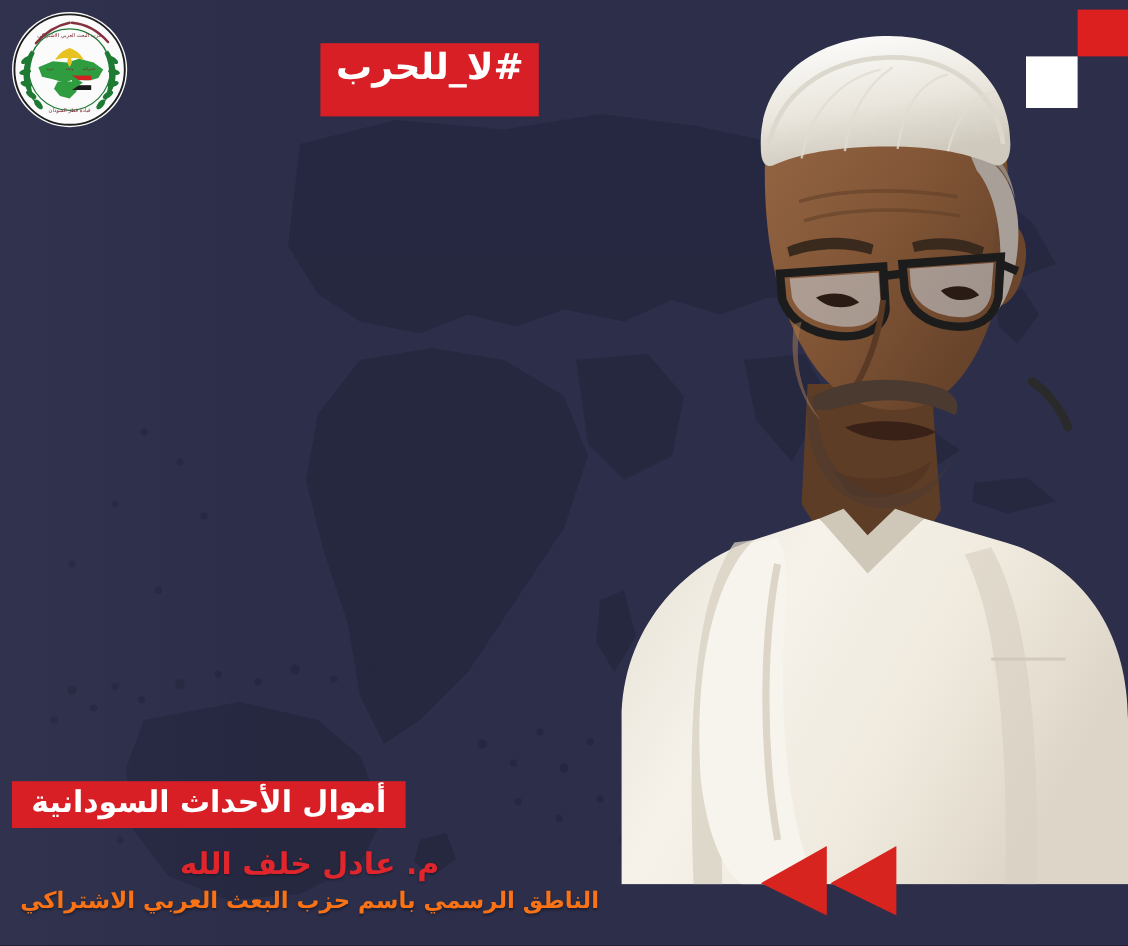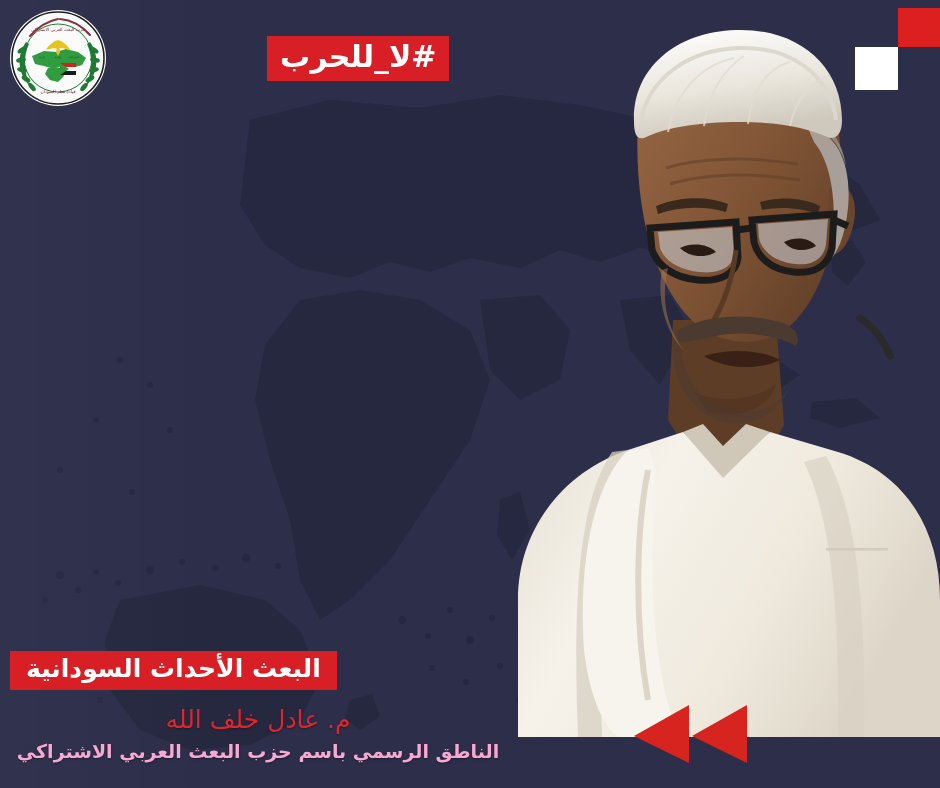--- a/index.html
+++ b/index.html
@@ -76,21 +76,21 @@
     z-index: 7;
   }
   .logo svg { display: block; width: 100px; height: 100px; }
 
   
   .hashtag {
     position: absolute;
     left: 267px; top: 36px;
     background: #d81f26;
     color: #ffffff;
-    padding: 5px 13px 8px 13px;
+    padding: 5px 13px 24px 13px;
     font-size: 30px;
     font-weight: bold;
     line-height: 1.05;
     letter-spacing: 0px;
     z-index: 7;
     white-space: nowrap;
   }
 
   
   .quote {
@@ -127,26 +127,26 @@
   .speaker {
     position: absolute;
     left: 0; top: 706px;
     width: 516px;
     text-align: center;
     z-index: 7;
   }
   .speaker-name {
     color: #e0262c;
     font-size: 25px;
-    font-weight: normal;
+    font-weight: bold;
     line-height: 1.15;
     text-shadow: 0 1px 2px rgba(0,0,0,0.35);
   }
   .speaker-title {
-    color: #f9a8d4;
+    color: #f97316;
     font-size: 19px;
     font-weight: bold;
     line-height: 1.3;
     margin-top: 4px;
     text-shadow: 0 1px 2px rgba(0,0,0,0.35);
   }
 
   
   .rewind {
     position: absolute;
@@ -393,21 +393,21 @@
         <text x="34" y="50">حرية</text>
         <text x="50" y="50">وحدة</text>
         <text x="66" y="50">اشتراكية</text>
       </g>
     </svg>
   </div>
 
   <div class="hashtag">#لا_للحرب</div>
 
 
-  <div class="source-badge">البعث الأحداث السودانية</div>
+  <div class="source-badge">أموال الأحداث السودانية</div>
 
   <div class="speaker">
     <div class="speaker-name">م. عادل خلف الله</div>
     <div class="speaker-title">الناطق الرسمي باسم حزب البعث العربي الاشتراكي</div>
   </div>
 
   <div class="rewind">
     <svg viewBox="0 0 116 58" aria-hidden="true">
       <polygon points="56,0 56,58 1,31" fill="#d8241f"></polygon>
       <polygon points="114,0 114,58 59,31" fill="#d8241f"></polygon>

